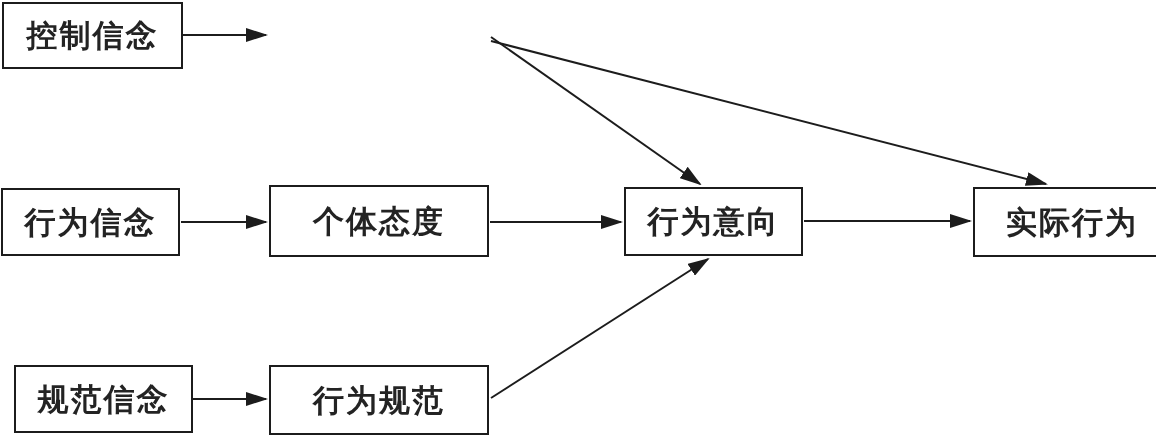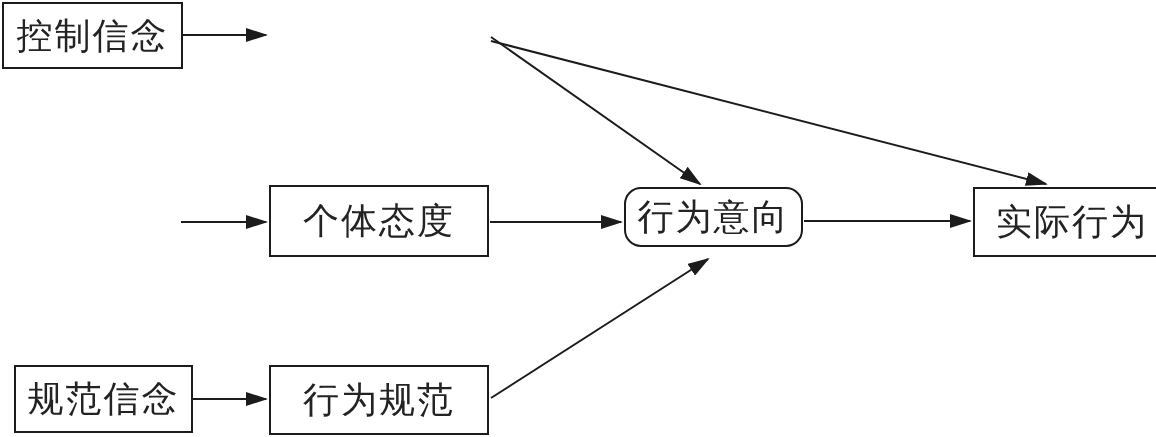--- a/index.html
+++ b/index.html
@@ -24,31 +24,32 @@
   }
   .node {
     position: absolute;
     box-sizing: border-box;
     border: 2px solid #1c1c1c;
     background: #ffffff;
     color: #232323;
     display: flex;
     align-items: center;
     justify-content: center;
-    font-size: 36px;
+    font-size: 31px;
     letter-spacing: 2px;
     white-space: nowrap;
     line-height: 1;
+    font-weight: bold;
   }
   
   .n-control-beliefs   { left: 2px;   top: 2px;   width: 181px; height: 67px; }
   .n-pbc               { left: 269px; top: 3px;   width: 221px; height: 65px; }
   .n-behavior-beliefs  { left: 1px;   top: 188px; width: 179px; height: 68px; }
   .n-attitude          { left: 269px; top: 185px; width: 220px; height: 72px; }
-  .n-intention         { left: 624px; top: 187px; width: 179px; height: 60px; border-radius: 17px; }
+  .n-intention         { left: 624px; top: 187px; width: 179px; height: 69px; }
   .n-actual-behavior   { left: 973px; top: 187px; width: 198px; height: 70px; }
   .n-normative-beliefs { left: 14px;   top: 365px; width: 179px; height: 68px; }
   .n-behavior-norms    { left: 269px; top: 365px; width: 220px; height: 70px; }
   line {
     stroke: #1c1c1c;
     stroke-width: 2;
   }
 </style>
 </head>
 <body>
@@ -69,20 +70,21 @@
     <line x1="804" y1="221" x2="970" y2="221" marker-end="url(#arrowhead)"></line>
 
     <line x1="491" y1="37" x2="700" y2="184" marker-end="url(#arrowhead)"></line>
     <line x1="491" y1="41" x2="1046" y2="184" marker-end="url(#arrowhead)"></line>
     <line x1="491" y1="398" x2="708" y2="259" marker-end="url(#arrowhead)"></line>
   </svg>
 
   <div class="node n-control-beliefs">控制信念</div>
 
 
+  <div class="node n-behavior-beliefs">行为信念</div>
 
   <div class="node n-attitude">个体态度</div>
 
   <div class="node n-intention">行为意向</div>
 
   <div class="node n-actual-behavior">实际行为</div>
 
   <div class="node n-normative-beliefs">规范信念</div>
 
   <div class="node n-behavior-norms">行为规范</div>

